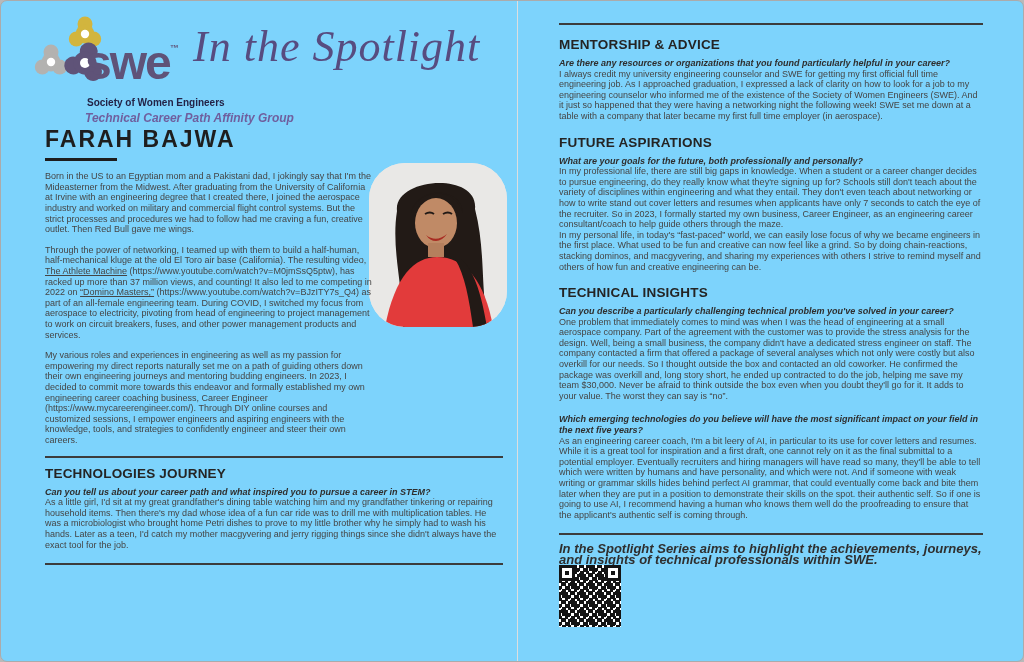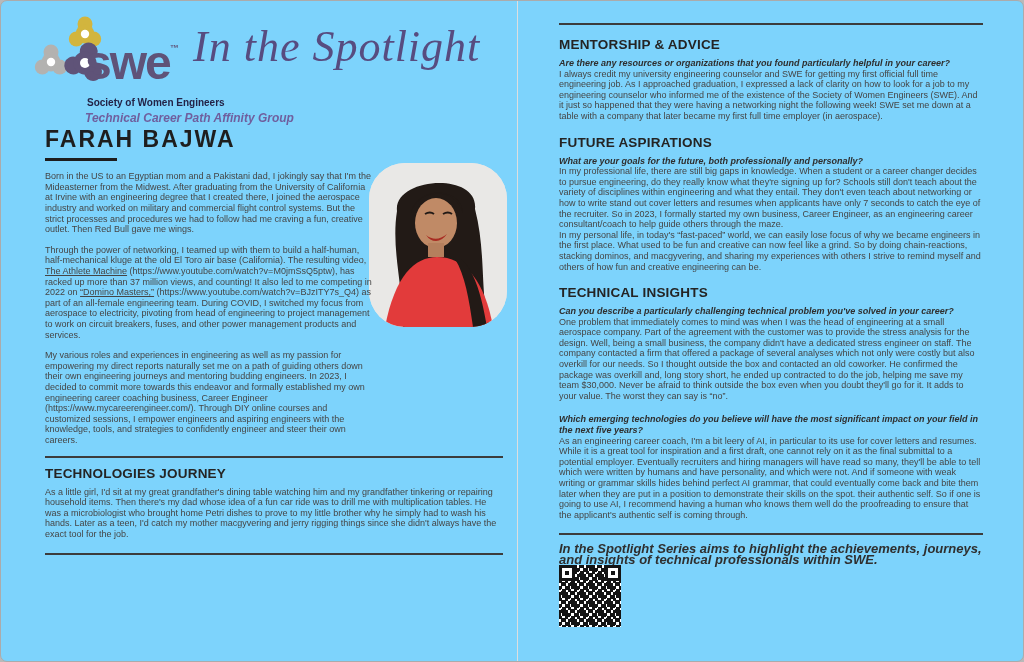--- a/index.html
+++ b/index.html
@@ -122,20 +122,21 @@
 
     <div class="intro">
       <p class="body-text">Born in the US to an Egyptian mom and a Pakistani dad, I jokingly say that I'm the Mideasterner from the Midwest. After graduating from the University of California at Irvine with an engineering degree that I created there, I joined the aerospace industry and worked on military and commercial flight control systems. But the strict processes and procedures we had to follow had me craving a fun, creative outlet. Then Red Bull gave me wings.</p>
       <p class="body-text"><span>Through the power of networking, I teamed up with them to build a half-human, half-mechanical kluge at the old El Toro air base (California). The resulting video, </span><span class="link">The Athlete Machine</span><span> (https://www.youtube.com/watch?v=M0jmSsQ5ptw), has racked up more than 37 million views, and counting! It also led to me competing in 2022 on </span><span class="link">“Domino Masters,”</span><span> (https://www.youtube.com/watch?v=BJzITY7s_Q4)  as part of an all-female engineering team. During COVID, I switched my focus from aerospace to electricity, pivoting from head of engineering to project management to work on circuit breakers, fuses, and other power management products and services.</span></p>
       <p class="body-text">My various roles and experiences in engineering as well as my passion for empowering my direct reports naturally set me on a path of guiding others down their own engineering journeys and mentoring budding engineers. In 2023, I decided to commit more towards this endeavor and formally established my own engineering career coaching business, Career Engineer (https://www.mycareerengineer.com/). Through DIY online courses and customized sessions, I empower engineers and aspiring engineers with the knowledge, tools, and strategies to confidently engineer and steer their own careers.</p>
     </div>
 
     <hr class="rule">
     <div class="sec">
       <h2 class="h-section">TECHNOLOGIES JOURNEY</h2>
+      <p class="q">Can you tell us about your career path and what inspired you to pursue a career in STEM?</p>
       <p class="a">As a little girl, I'd sit at my great grandfather's dining table watching him and my grandfather tinkering or repairing household items. Then there's my dad whose idea of a fun car ride was to drill me with multiplication tables. He was a microbiologist who brought home Petri dishes to prove to my little brother why he simply had to wash his hands. Later as a teen, I'd catch my mother macgyvering and jerry rigging things since she didn't always have the exact tool for the job.</p>
     </div>
     <hr class="rule">
   </div>
 
   <div class="right">
     <hr class="rule-top">
 
     <div class="sec">
       <h2 class="h-section">MENTORSHIP &amp; ADVICE</h2>

